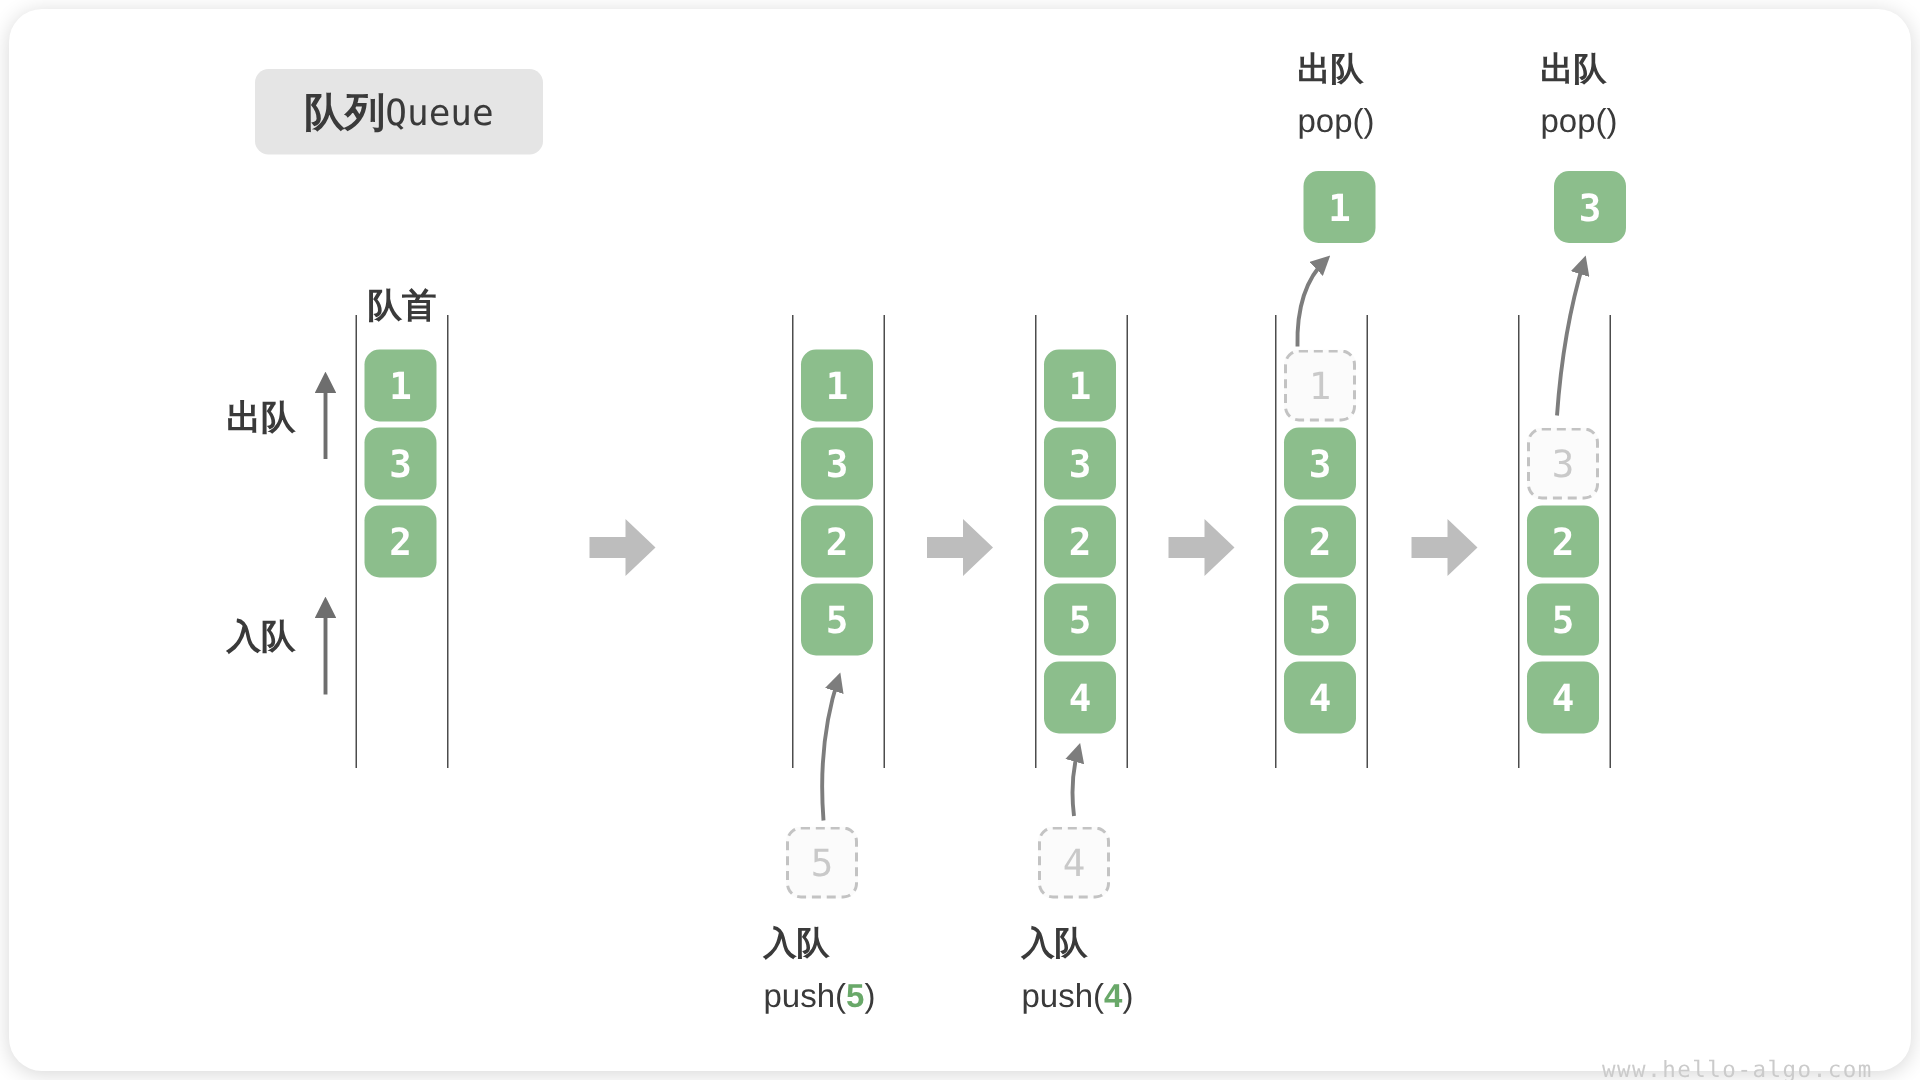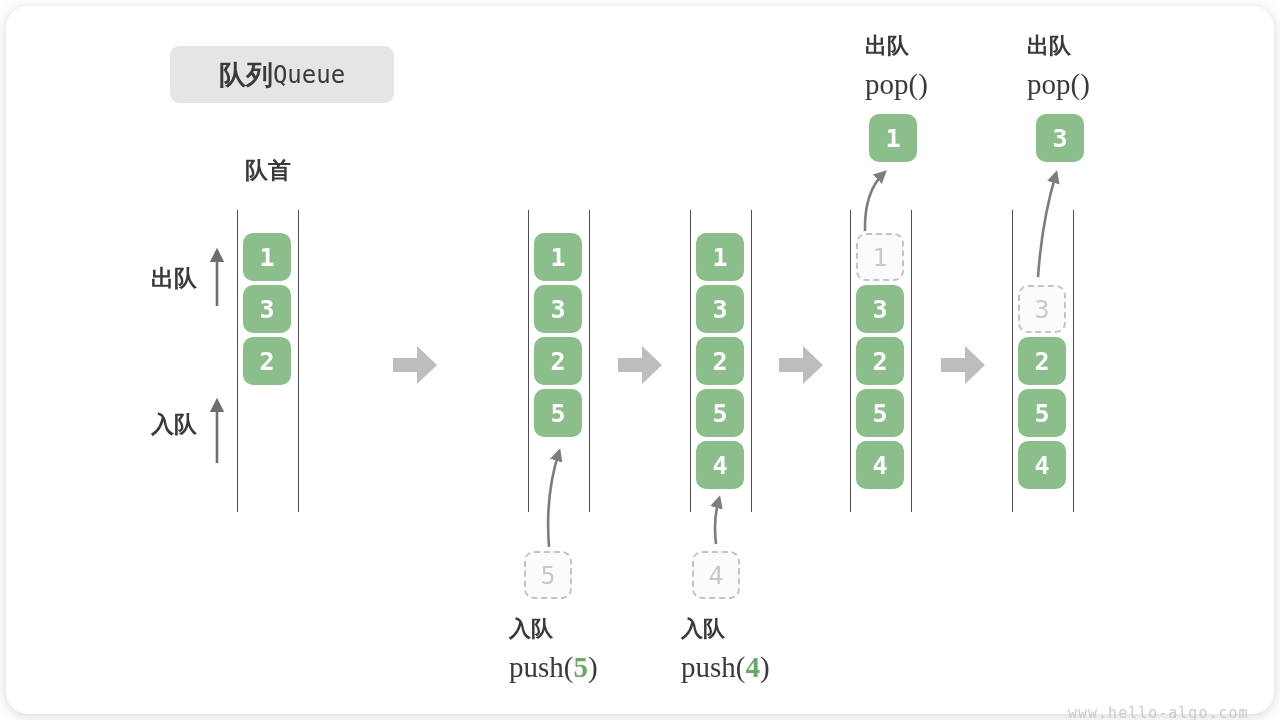--- a/index.html
+++ b/index.html
@@ -1,35 +1,35 @@
 <!DOCTYPE html>
 <html><head>
 <meta charset="utf-8">
 <style>
   html,body{margin:0;padding:0;background:#fff;}
   .canvas{position:relative;width:1280px;height:720px;font-family:"Liberation Sans",sans-serif;color:#3a3a3a;overflow:hidden;}
   .card{position:absolute;left:6px;top:6px;right:6px;bottom:6px;background:#fff;border-radius:22px;
         box-shadow:0 2px 14px rgba(0,0,0,.16);}
   .overlay{position:absolute;left:0;top:0;width:1280px;height:720px;pointer-events:none;}
-  .title-box{position:absolute;left:170px;top:46px;width:224px;height:57px;background:#e5e5e5;border-radius:9px;
+  .title-box{position:absolute;left:170px;top:46px;width:192px;height:57px;background:#e5e5e5;border-radius:9px;
              display:flex;align-items:center;justify-content:center;}
   .title-zh{font-size:27px;font-weight:700;color:#3a3a3a;}
   .title-en{font-family:"DejaVu Sans Mono",monospace;font-size:24px;color:#3a3a3a;text-align:right;}
   .lbl{position:absolute;font-size:23px;font-weight:700;color:#3a3a3a;white-space:nowrap;}
-  .lbl-center{width:120px;text-align:center;}
+  .lbl-center{width:120px;text-align:center;margin-top:33px;}
   .col{position:absolute;top:210px;height:302px;width:60px;border-left:1.6px solid #4c4c4c;border-right:1.6px solid #4c4c4c;}
   .box{position:absolute;left:5px;width:48px;height:48px;border-radius:10px;background:#8cbe8c;
        display:flex;align-items:center;justify-content:center;
        font-family:"DejaVu Sans Mono",monospace;font-size:25px;font-weight:700;color:#fff;}
   .box.dashed{width:44px;height:44px;background:#fbfbfb;border:2px dashed #c3c3c3;color:#c9c9c9;font-weight:400;}
   .box.free{position:absolute;left:auto;}
   .s0{top:23px}.s1{top:75px}.s2{top:127px}.s3{top:179px}.s4{top:231px}
   .op{position:absolute;display:flex;flex-direction:column;gap:7px;white-space:nowrap;}
   .op .zh{font-size:22px;font-weight:600;color:#3a3a3a;}
-  .op .code{font-family:Liberation Serif, serif;font-size:29px;color:#3a3a3a;}
+  .op .code{font-family:Liberation Sans, sans-serif;font-size:22px;color:#3a3a3a;}
   .op .code .arg{color:#69a869;font-weight:700;}
   .watermark{position:absolute;left:1068px;top:704px;font-family:"DejaVu Sans Mono",monospace;
              font-size:15px;color:#cbcbcb;letter-spacing:1px;}
 </style>
 </head>
 <body>
 
 <div class="canvas">
   <div class="card"></div>
 

